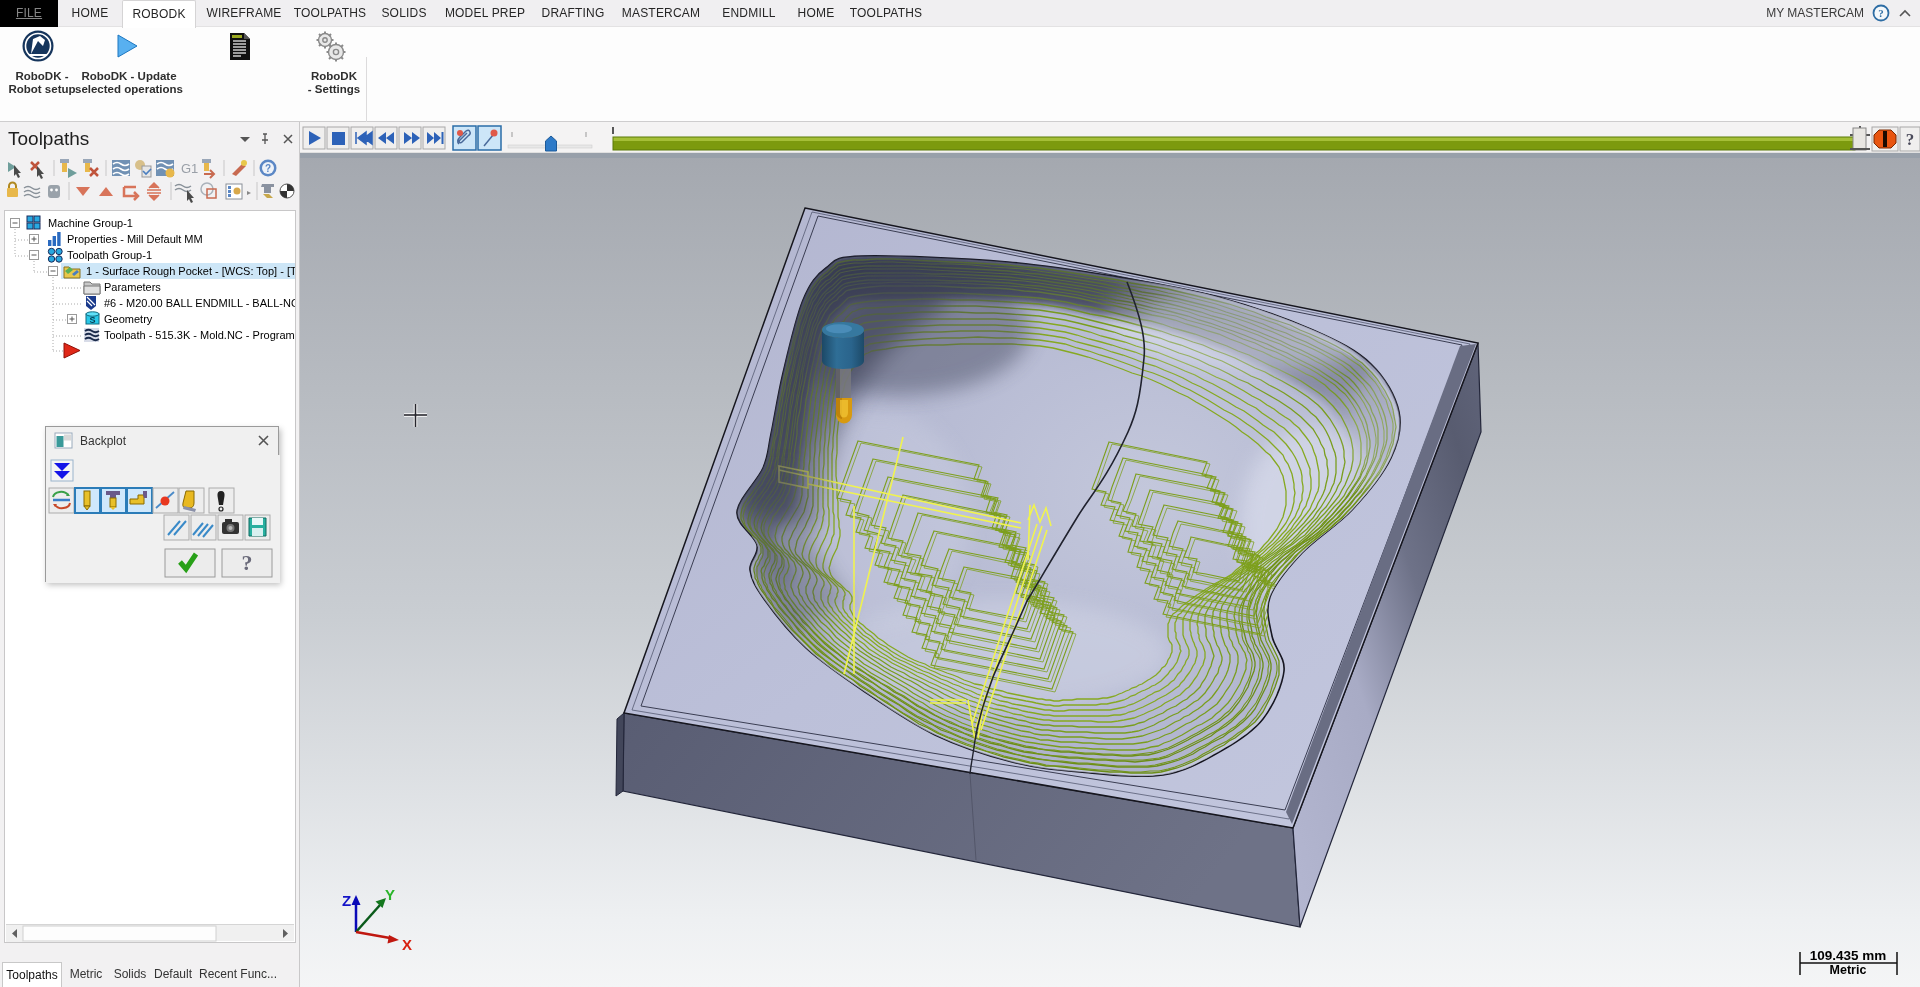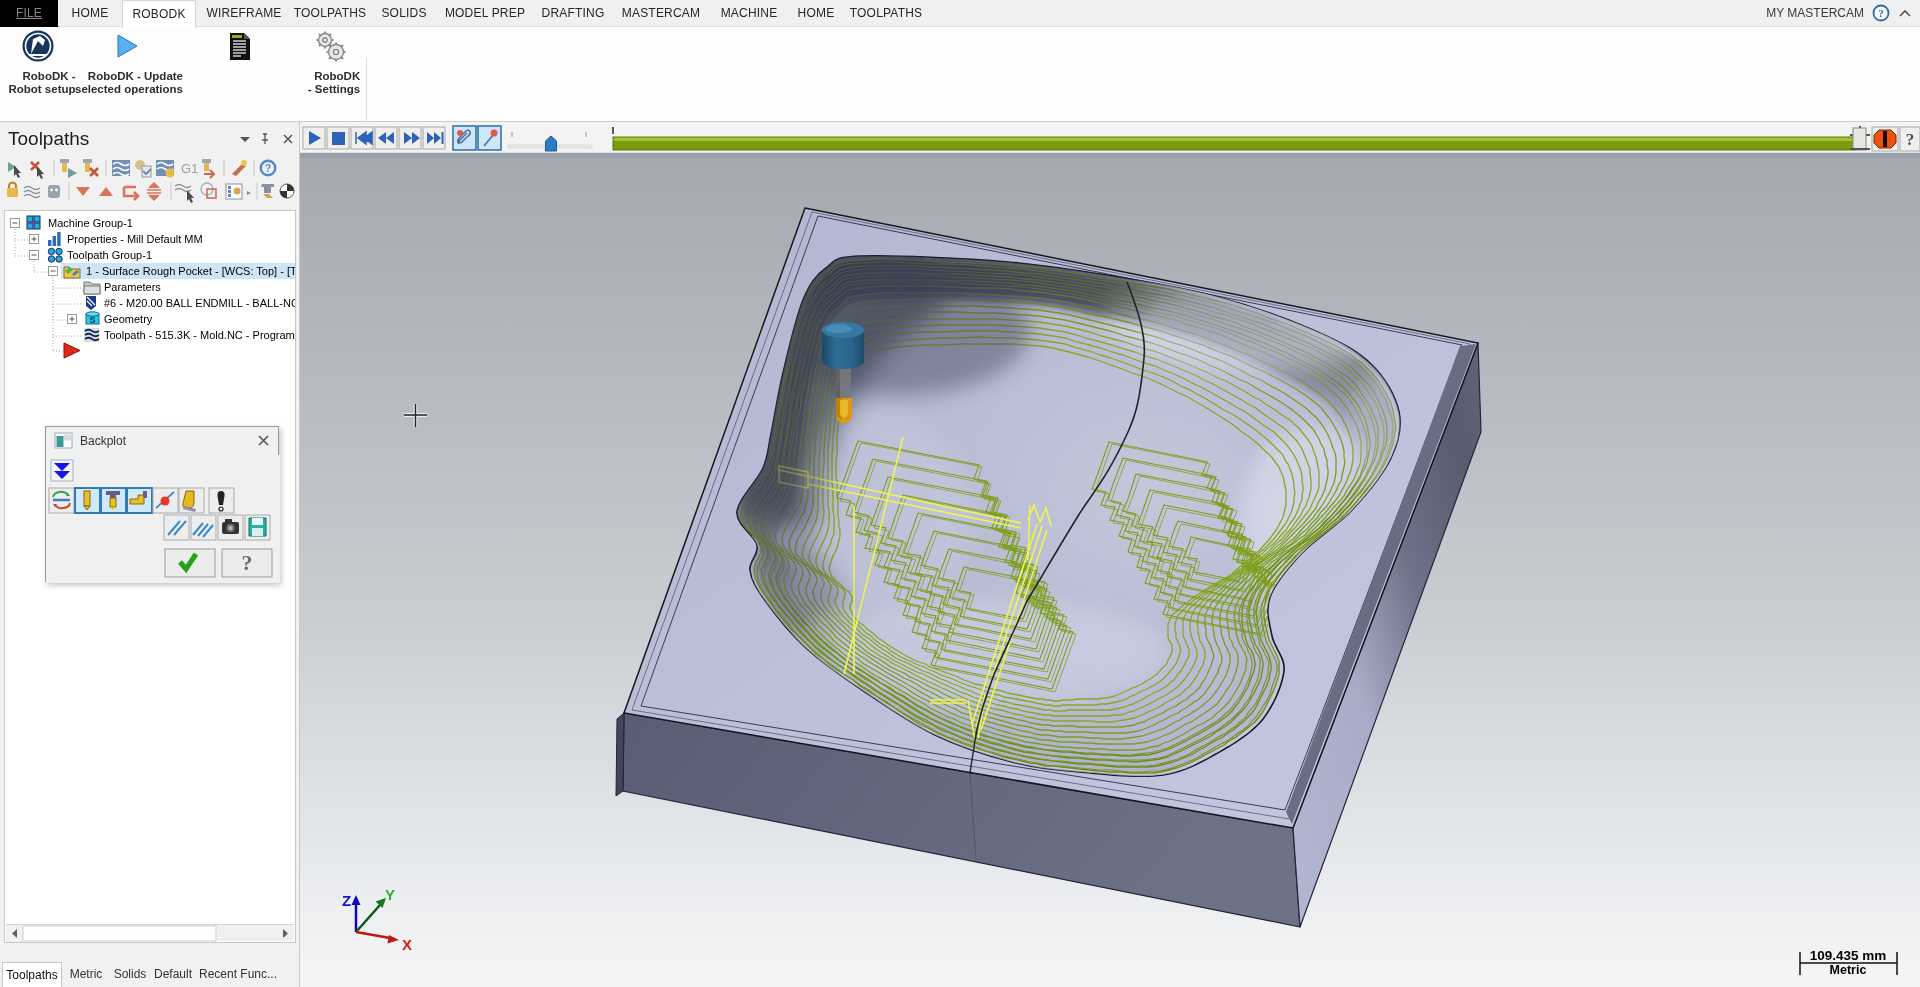--- a/index.html
+++ b/index.html
@@ -4,21 +4,21 @@
 html,body{width:1920px;height:987px;overflow:hidden;font-family:"Liberation Sans",sans-serif;background:#fff}
 .abs{position:absolute}
 
 #tabbar{position:absolute;left:0;top:0;width:1920px;height:27px;background:#f0eff1;border-bottom:1px solid #e3e2e3}
 .tab{position:absolute;top:0;height:27px;line-height:27px;font-size:12px;color:#262626;letter-spacing:.2px;text-align:center}
 #tab-file{color:#878787;background:#000000;text-decoration:underline;}
 #tab-robodk{background:#fff;border:1px solid #d5d4d5;border-bottom:none;border-radius:2px 2px 0 0;height:28px;z-index:3}
 #mymastercam{position:absolute;top:0;right:56px;height:27px;line-height:27px;font-size:12px;color:#3a3a3a}
 
 #ribbon{position:absolute;left:0;top:27px;width:1920px;height:95px;background:#fdfdfd;border-bottom:1px solid #cecdce}
-.ritem{position:absolute;top:2px;text-align:right}
+.ritem{position:absolute;top:2px;text-align:center}
 .rlabel{font-size:11.5px;font-weight:600;color:#2e2e2e;line-height:13px;margin-top:4px;white-space:nowrap}
 #rgrouplabel{position:absolute;left:100px;top:106px;width:166px;text-align:center;font-size:12px;color:#3f3f3f}
 #rsep{position:absolute;left:366px;top:30px;width:1px;height:89px;background:#dcdbdc}
 
 #lpanel{position:absolute;left:0;top:122px;width:300px;height:865px;background:#f2f1f2;border-right:1px solid #c9c8c9}
 #lp-title{position:absolute;left:8px;top:6px;font-size:19px;color:#1e1e1e}
 #treebox{position:absolute;left:4px;top:88px;width:292px;height:733px;background:#fff;border:1px solid #c8c7c8}
 
 #btabs{position:absolute;left:0;top:962px;width:300px;height:25px;background:#f2f1f2;border-right:1px solid #c9c8c9}
 .btab{position:absolute;top:0;height:25px;line-height:24px;font-size:12px;color:#333;text-align:center;white-space:nowrap}
@@ -35,21 +35,21 @@
 <div id="tabbar">
     <div class="tab" id="tab-file" style="left:0px;width:58px">FILE</div>
 <div class="tab" style="left:60px;width:60px">HOME</div>
 <div class="tab" id="tab-robodk" style="left:122px;width:74px">ROBODK</div>
 <div class="tab" style="left:199px;width:90px">WIREFRAME</div>
 <div class="tab" style="left:290px;width:80px">TOOLPATHS</div>
 <div class="tab" style="left:371px;width:66px">SOLIDS</div>
 <div class="tab" style="left:439px;width:92px">MODEL PREP</div>
 <div class="tab" style="left:533px;width:80px">DRAFTING</div>
 <div class="tab" style="left:616px;width:90px">MASTERCAM</div>
-<div class="tab" style="left:710px;width:78px">MACHINE</div>
+<div class="tab" style="left:710px;width:78px">ENDMILL</div>
 <div class="tab" style="left:788px;width:56px">HOME</div>
 <div class="tab" style="left:843px;width:86px">TOOLPATHS</div>
     <div id="mymastercam">MY MASTERCAM</div>
 <svg class="abs" style="right:8px;top:4px" width="40" height="20" viewBox="0 0 40 20">
  <circle cx="9" cy="9" r="7.5" fill="#f4f8fb" stroke="#2e6da4" stroke-width="1.8"></circle>
  <text x="9" y="13" font-size="11" font-weight="bold" fill="#2e6da4" text-anchor="middle" font-family="Liberation Serif,serif">?</text>
  <path d="M28,12 l5,-5 l5,5" fill="none" stroke="#555" stroke-width="1.6"></path>
 </svg>
 </div>
 <div id="ribbon">

